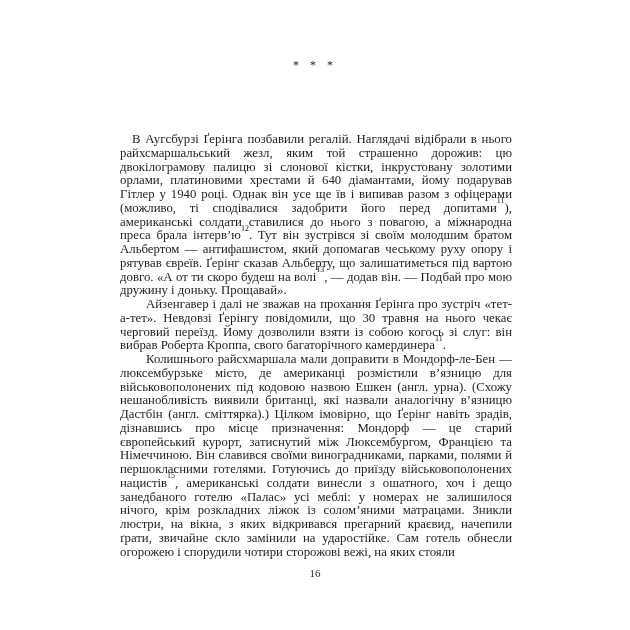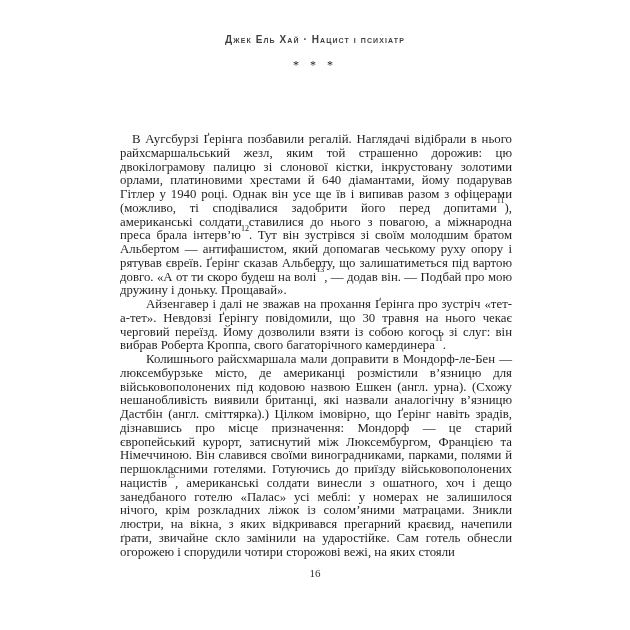--- a/index.html
+++ b/index.html
@@ -60,21 +60,20 @@
     top: 567px; left: 0; right: 0;
     text-align: center;
     font-size: 11px;
     color: #2e2e2e;
   }
 </style>
 </head>
 <body>
 
 <div class="page">
-  <div class="running-header">Джек Ель Хай · Нацист і психіатр</div>
 
   <div class="separator">* * *</div>
 
   <div class="body-text">
       <p class="first"><span>В Аугсбурзі Ґерінга позбавили регалій. Наглядачі відібрали в нього райхсмаршальський жезл, яким той страшенно дорожив: цю двокілограмову палицю зі слонової кістки, інкрустовану золотими орлами, платиновими хрестами й 640 діамантами, йому подарував Гітлер у 1940 році. Однак він усе ще їв і випивав разом з офіцерами (можливо, ті сподівалися задобрити його перед допитами</span><sup>11</sup><span>), американські солдати ставилися до нього з повагою, а міжнародна преса брала інтерв’ю</span><sup>12</sup><span>. Тут він зустрівся зі своїм молодшим братом Альбертом — антифашистом, який допомагав чеському руху опору і рятував євреїв. Ґерінг сказав Альберту, що залишатиметься під вартою довго. «А от ти скоро будеш на волі</span><sup>13</sup><span>, — додав він. — Подбай про мою дружину і доньку. Прощавай».</span></p>
       <p><span>Айзенгавер і далі не зважав на прохання Ґерінга про зустріч «тет-а-тет». Невдовзі Ґерінгу повідомили, що 30 травня на нього чекає черговий переїзд. Йому дозволили взяти із собою когось зі слуг: він вибрав Роберта Кроппа, свого багаторічного камердинера</span><sup>11</sup><span>.</span></p>
       <p><span>Колишнього райсхмаршала мали доправити в Мондорф-ле-Бен — люксембурзьке місто, де американці розмістили в’язницю для військовополонених під кодовою назвою Ешкен (</span><span class="it">англ.</span><span> урна). (Схожу нешанобливість виявили британці, які назвали аналогічну в’язницю Дастбін (</span><span class="it">англ.</span><span> сміттярка).) Цілком імовірно, що Ґерінг навіть зрадів, дізнавшись про місце призначення: Мондорф — це старий європейський курорт, затиснутий між Люксембургом, Францією та Німеччиною. Він славився своїми виноградниками, парками, полями й першокласними готелями. Готуючись до приїзду військовополонених нацистів</span><sup>15</sup><span>, американські солдати винесли з ошатного, хоч і дещо занедбаного готелю «Палас» усі меблі: у номерах не залишилося нічого, крім розкладних ліжок із солом’яними матрацами. Зникли люстри, на вікна, з яких відкривався прегарний краєвид, начепили ґрати, звичайне скло замінили на ударостійке. Сам готель обнесли огорожею і спорудили чотири сторожові вежі, на яких стояли</span></p>
     </div>
 
   <div class="page-number">16</div>

